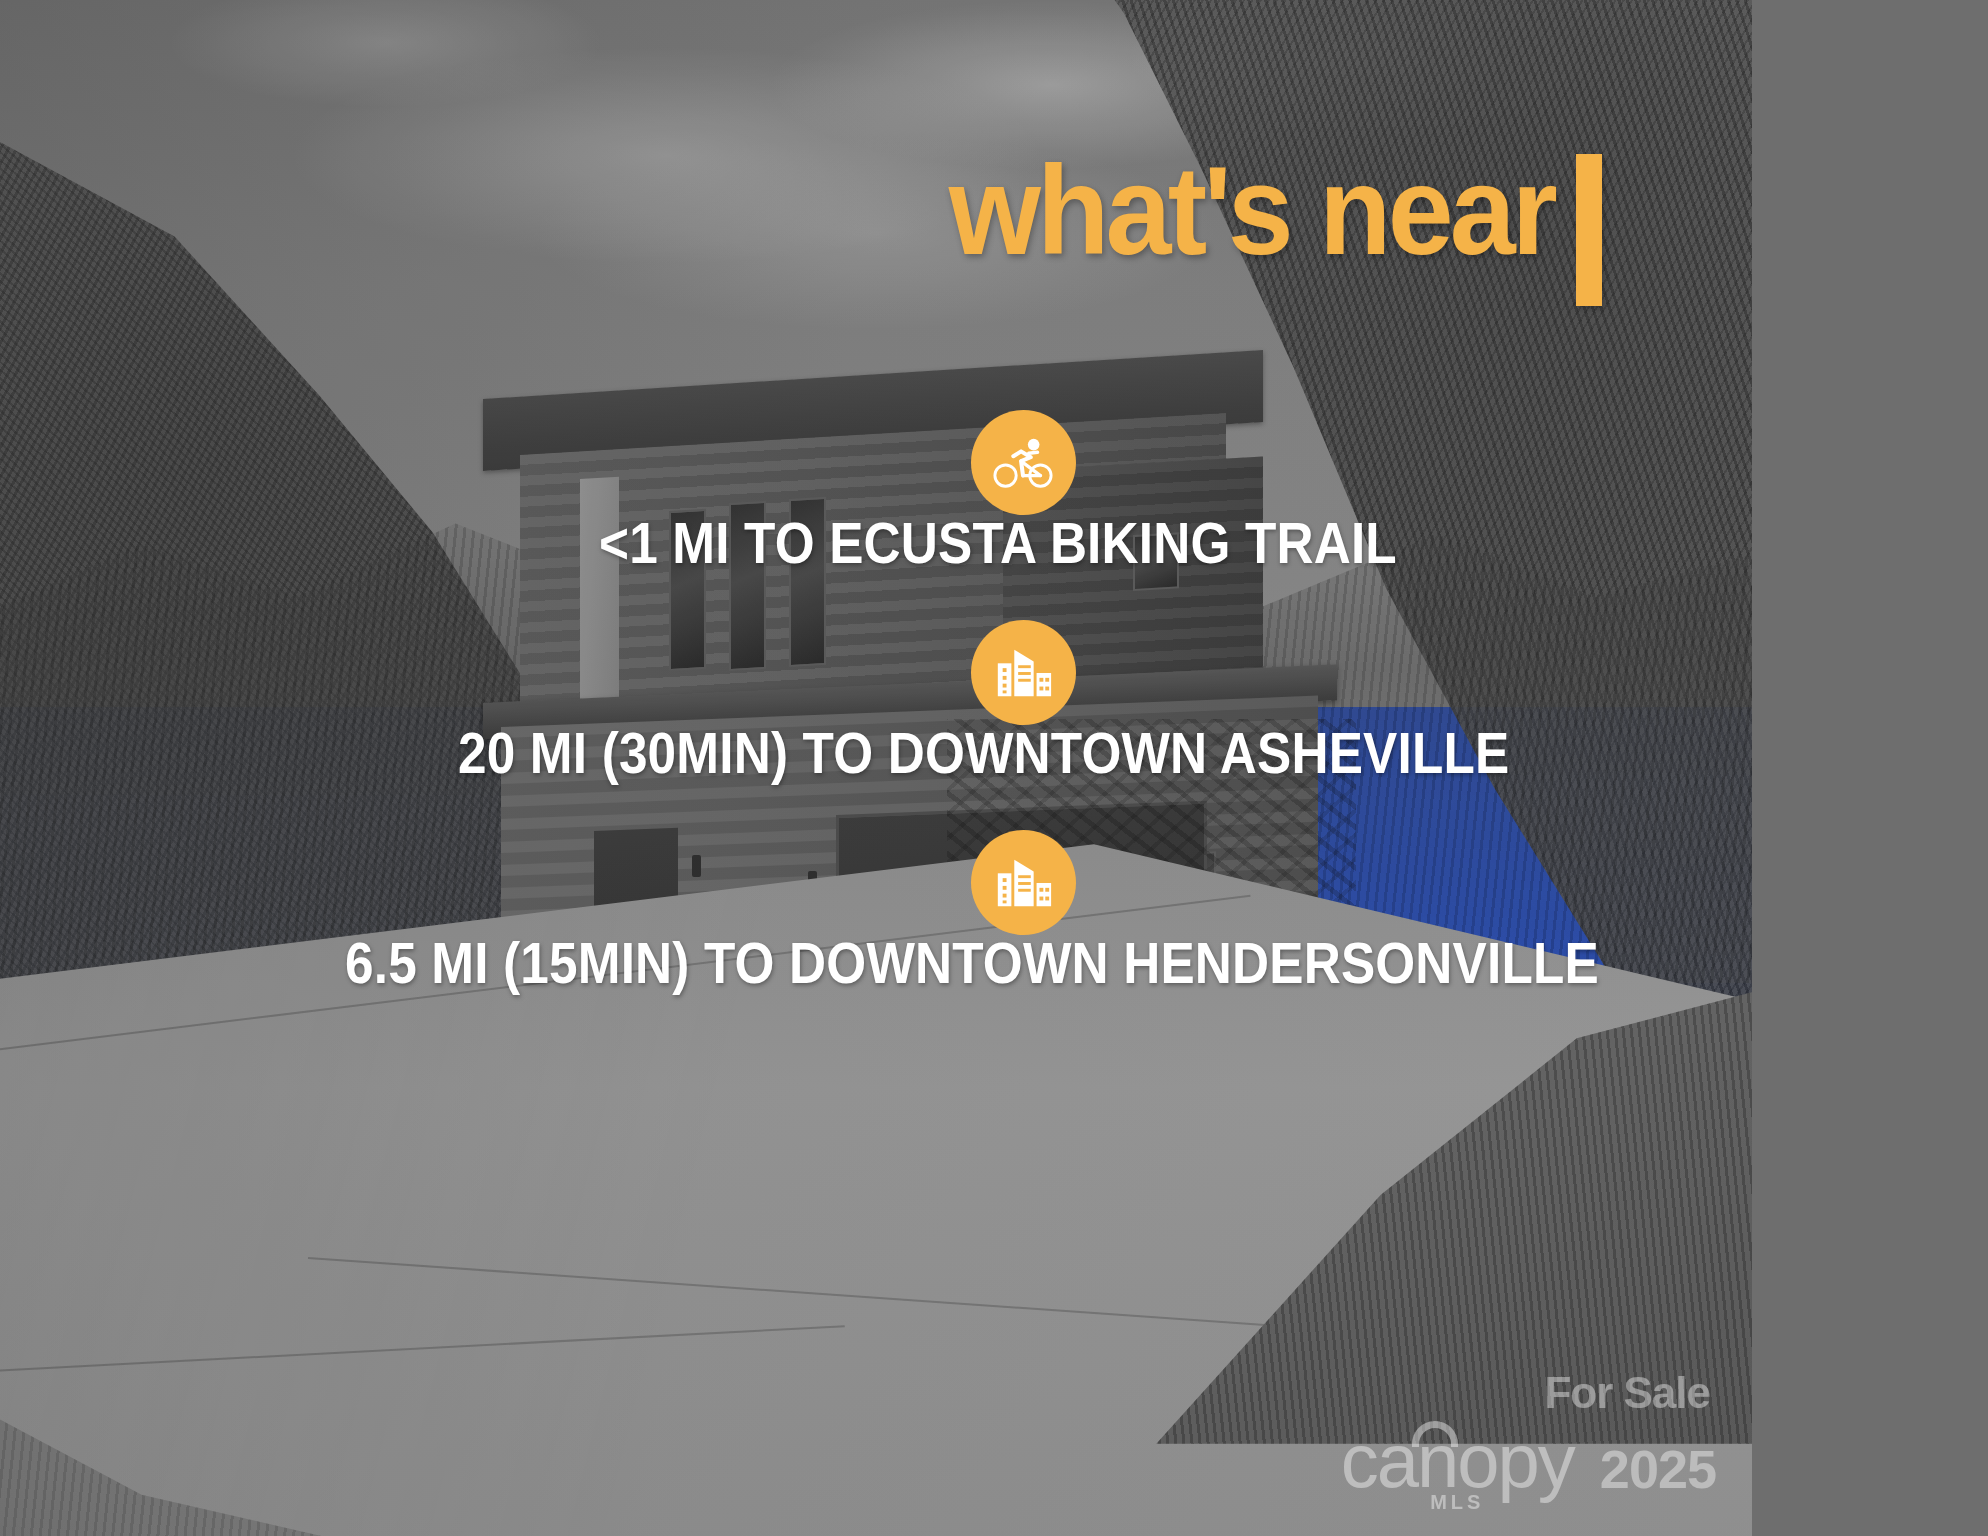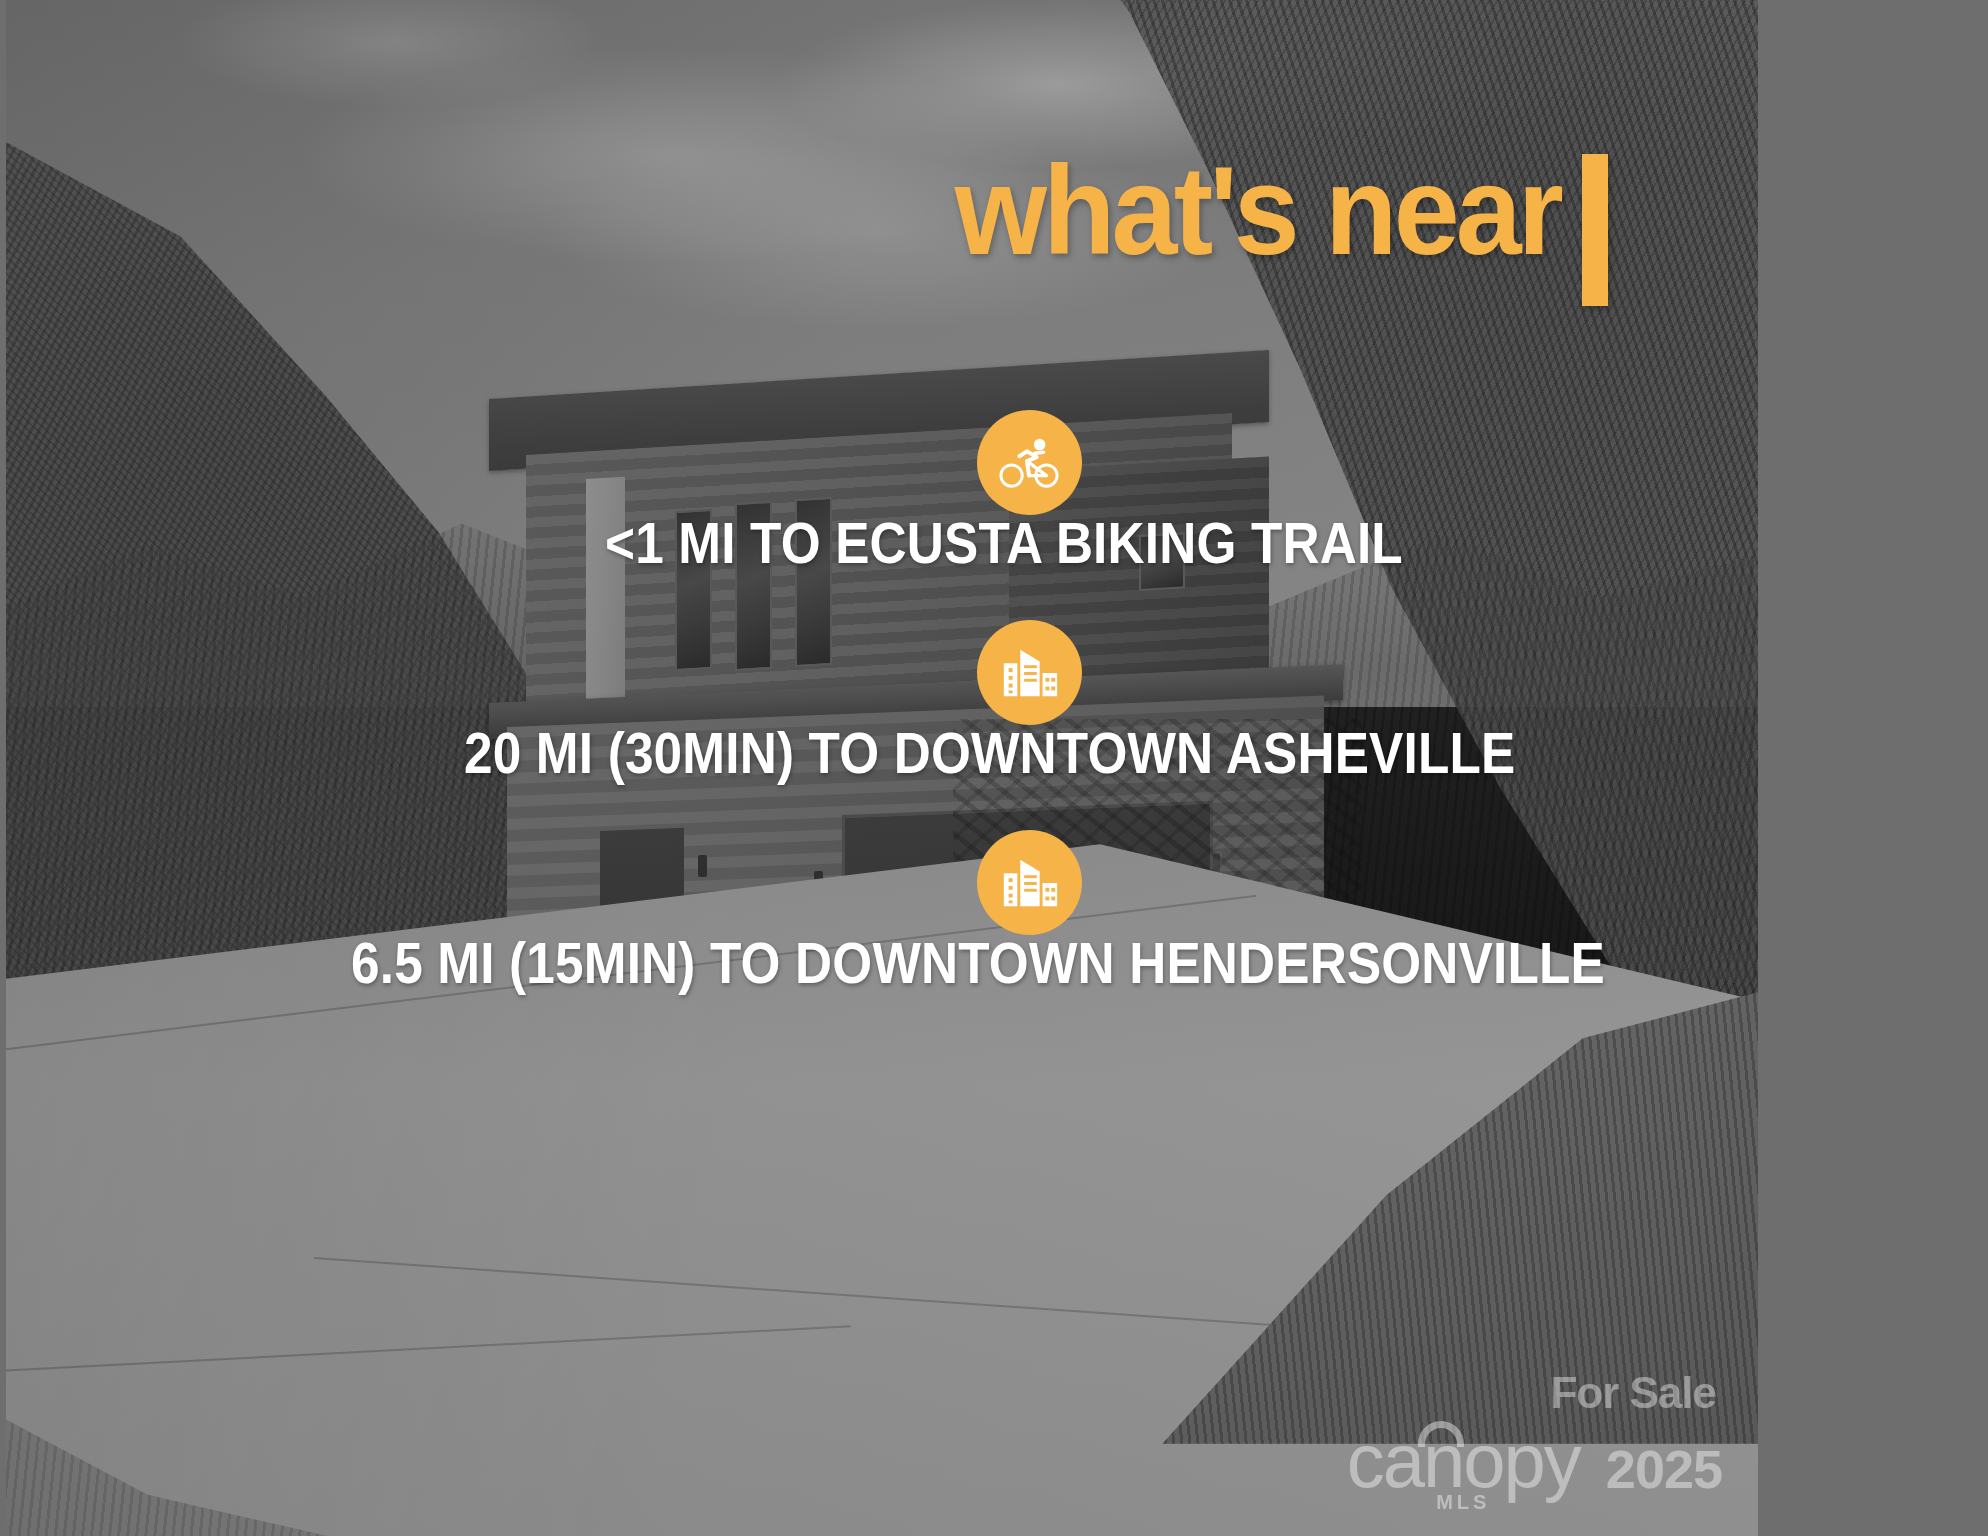--- a/index.html
+++ b/index.html
@@ -7,22 +7,21 @@
     width:1988px; height:1536px;
     background:#6e6e6e;
     font-family:"Liberation Sans", sans-serif;
     overflow:hidden;
   }
 
   #slide{
     position:relative;
     width:1752px; height:1536px;
     overflow:hidden;
-    background:#000000;
-    margin-left:6px;
+    background:#1d4ed8;
   }
 
   
   .photo{ position:absolute; inset:0; filter:grayscale(1) contrast(0.95); }
 
   
   .sky{
     position:absolute; left:0; top:0; width:100%; height:46%;
     background:
       radial-gradient(ellipse 400px 120px at 60% 12%, rgba(210,210,210,.55), rgba(210,210,210,0) 70%),

